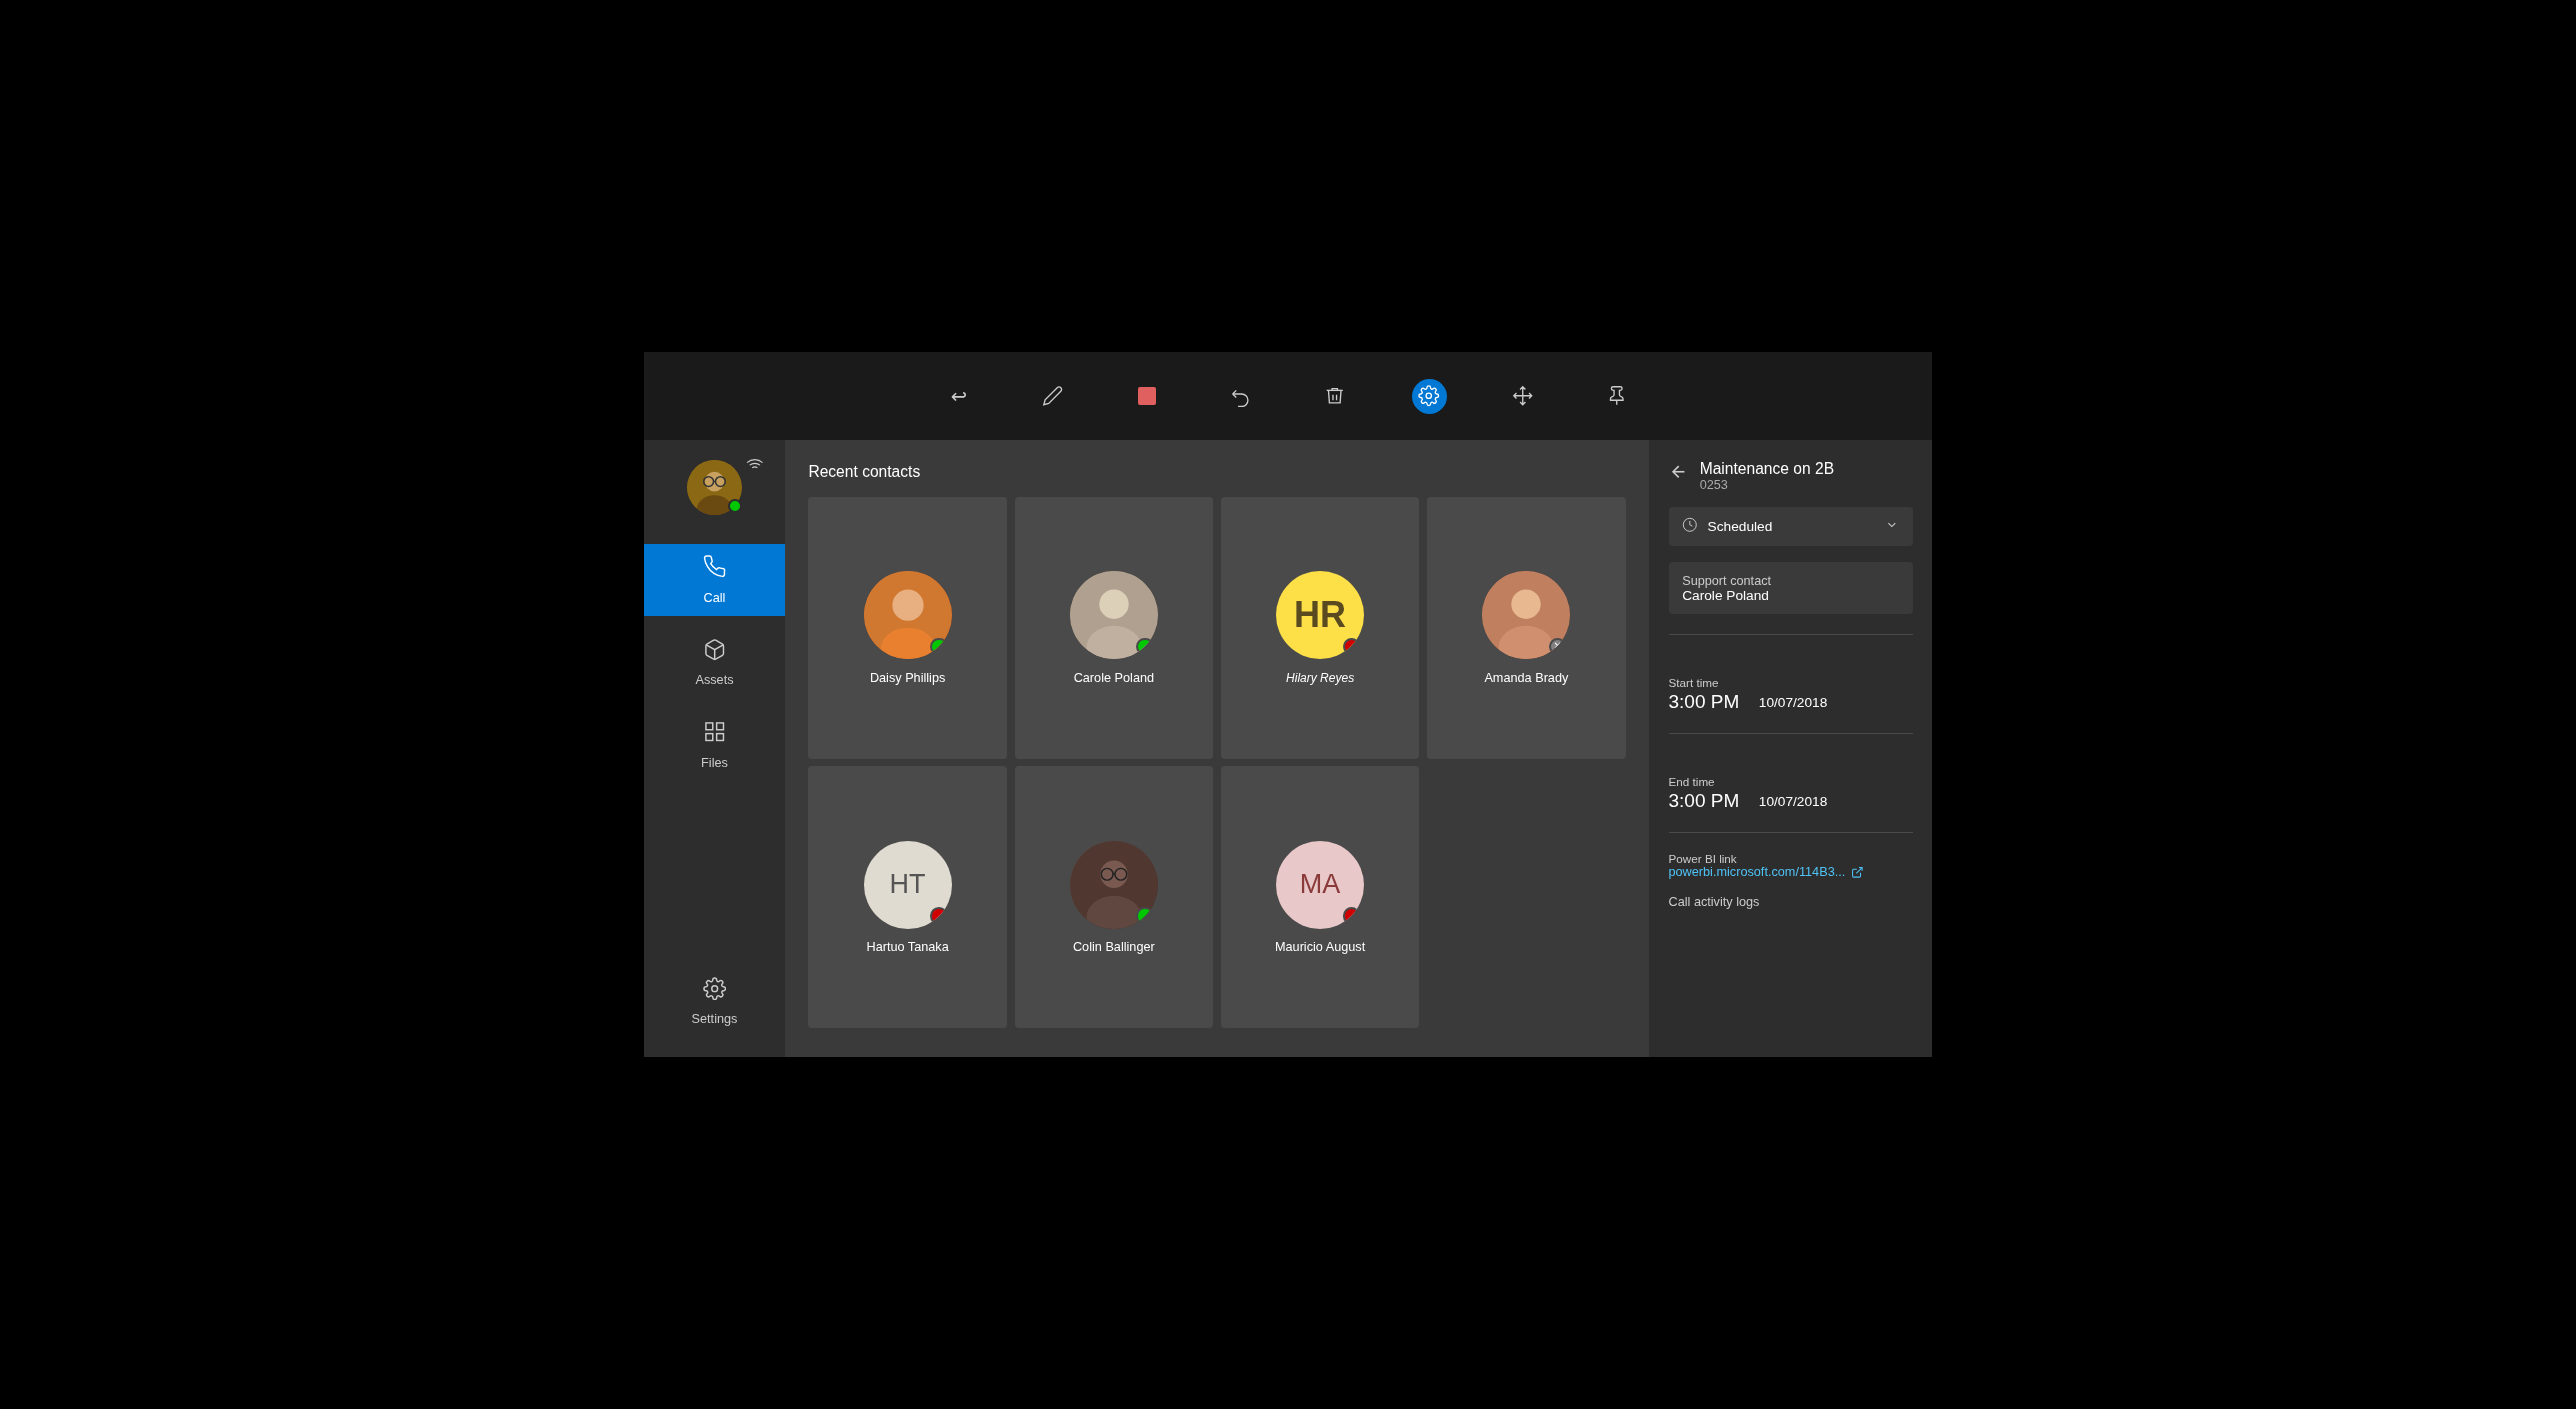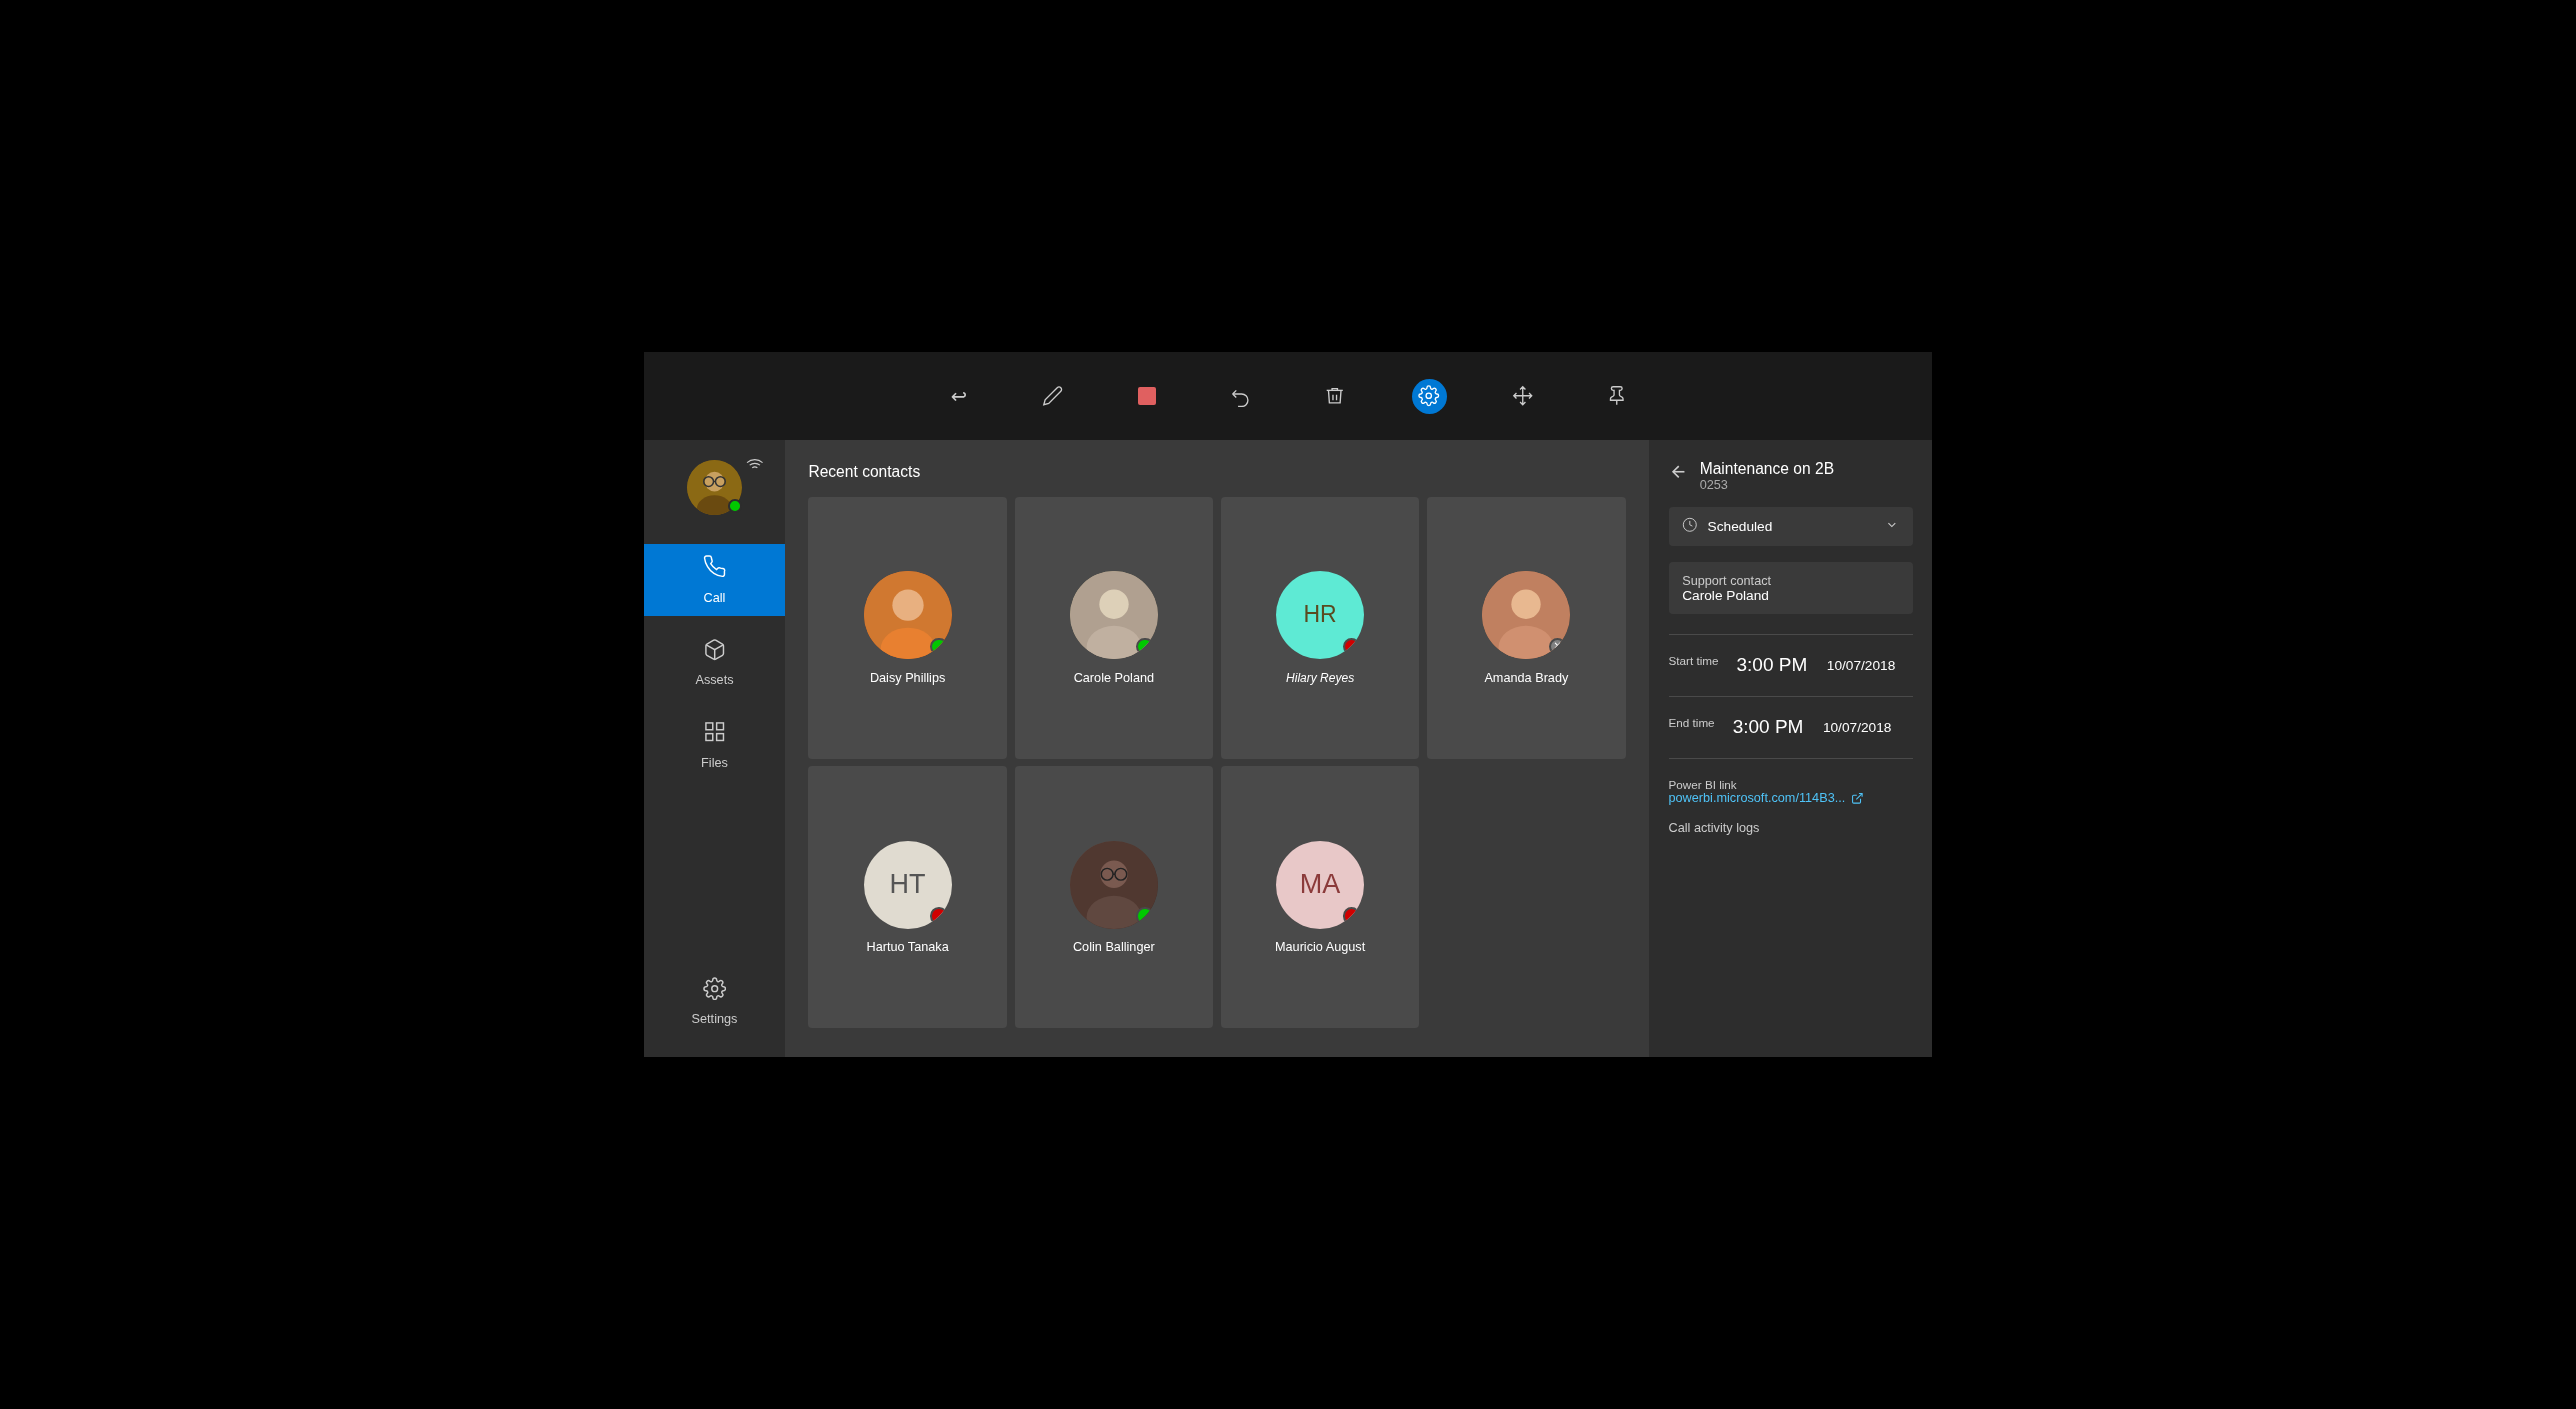--- a/index.html
+++ b/index.html
@@ -240,22 +240,23 @@
       color: #ccc;
       font-size: 12.7px;
       font-weight: 500;
     }
     .support-name {
       color: #fff;
       font-size: 13.7px;
     }
     .info-row {
       display: flex;
-      flex-direction: row;
-      gap: 18px;
+      flex-direction: column;
+      gap: 2px;
+      margin-top: 22px;
     }
     .info-label {
       color: #ccc;
       font-size: 11.7px;
     }
     .info-values {
       display: flex;
       gap: 19.5px;
       align-items: center;
     }
@@ -445,21 +446,21 @@
               <circle cx="45" cy="45" r="45" fill="#b0a090"></circle>
               <circle cx="45" cy="34" r="15" fill="#ddd0b8"></circle>
               <ellipse cx="45" cy="78" rx="28" ry="22" fill="#c0b0a0"></ellipse>
             </svg>
             <div class="status-dot green"></div>
           </div>
           <span style="color:#fff;font-size:12.7px;text-align:center;">Carole Poland</span>
         </div>
 
         <div class="contact-tile">
-          <div class="contact-avatar initials" style="background:#5eead4;color:#5a4a20;font-size:23px;font-weight:400;">
+          <div class="contact-avatar initials" style="background:#fde047;color:#5a4a20;font-size:36px;font-weight:700;">
             HR
             <div class="status-dot red"></div>
           </div>
           <span style="color:#fff;font-size:12px;text-align:center;font-style:italic;">Hilary Reyes</span>
         </div>
 
         <div class="contact-tile">
           <div class="contact-avatar photo-amanda" style="position:relative;">
             <svg viewBox="0 0 90 90" xmlns="http://www.w3.org/2000/svg" width="88" height="88">
               <circle cx="45" cy="45" r="45" fill="#c08060"></circle>

